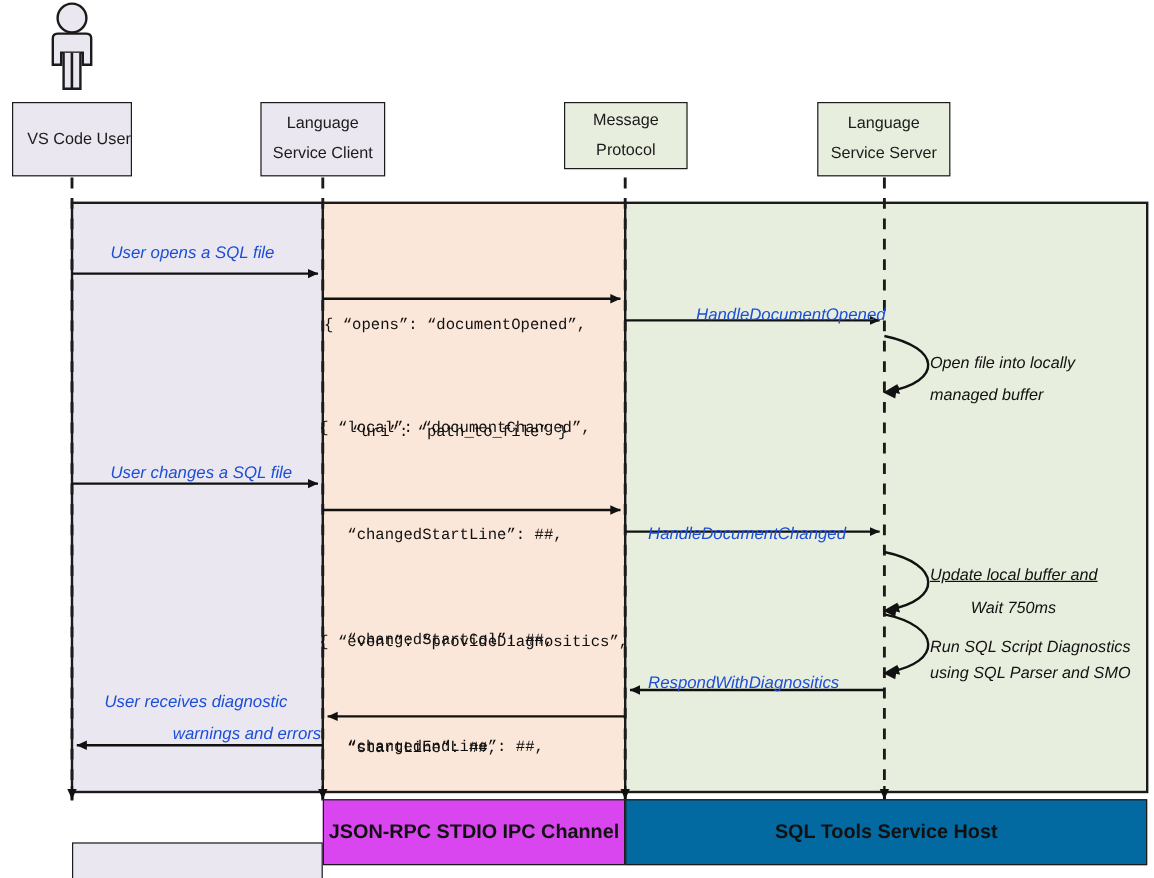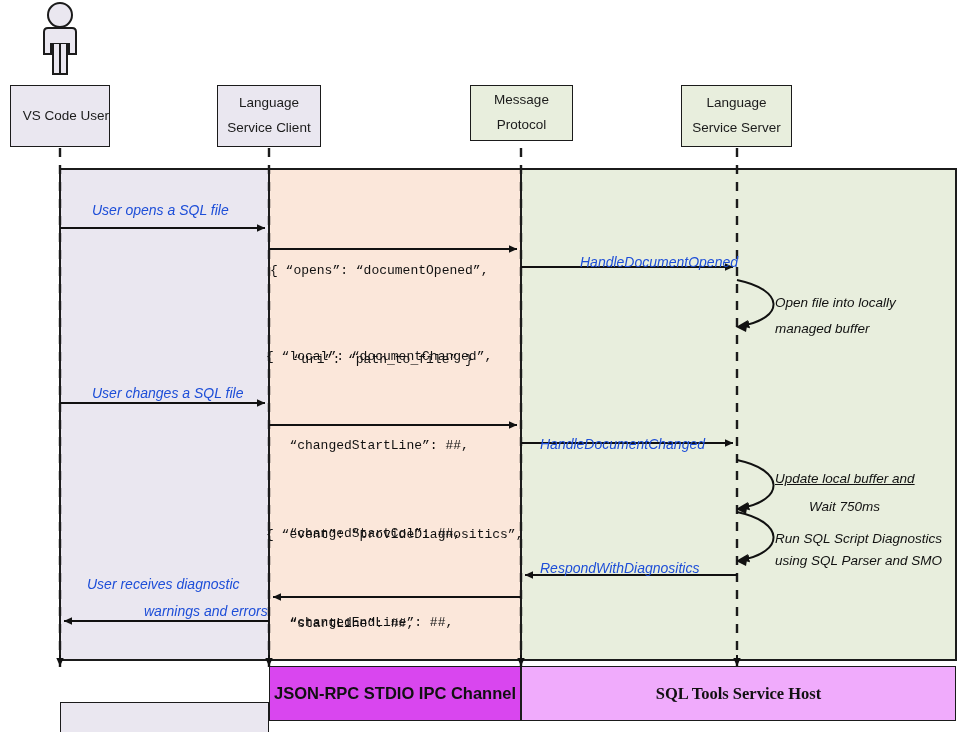--- a/index.html
+++ b/index.html
@@ -23,21 +23,21 @@
   .band.grn{background:#E8EEDD;}
 
   
   .fbox{
     position:absolute;border:1.5px solid #1b1b1b;box-sizing:border-box;
     display:flex;align-items:center;justify-content:center;
     font-size:16.5px;font-weight:bold;color:#111;white-space:nowrap;
   }
   .fbox.lav{background:#EAE7F0;}
   .fbox.pch{background:#d946ef;}
-  .fbox.grn{background:#f0abfc;font-family:Liberation Serif, serif;}
+  .fbox.grn{background:#0369a1;}
 
   
   .msglbl{
     position:absolute;font-style:italic;font-size:14px;color:#1d4ed8;
     white-space:nowrap;line-height:1.0;
   }
   .notelbl{
     position:absolute;font-style:italic;font-size:13.5px;color:#111;
     white-space:nowrap;line-height:1.0;
   }

